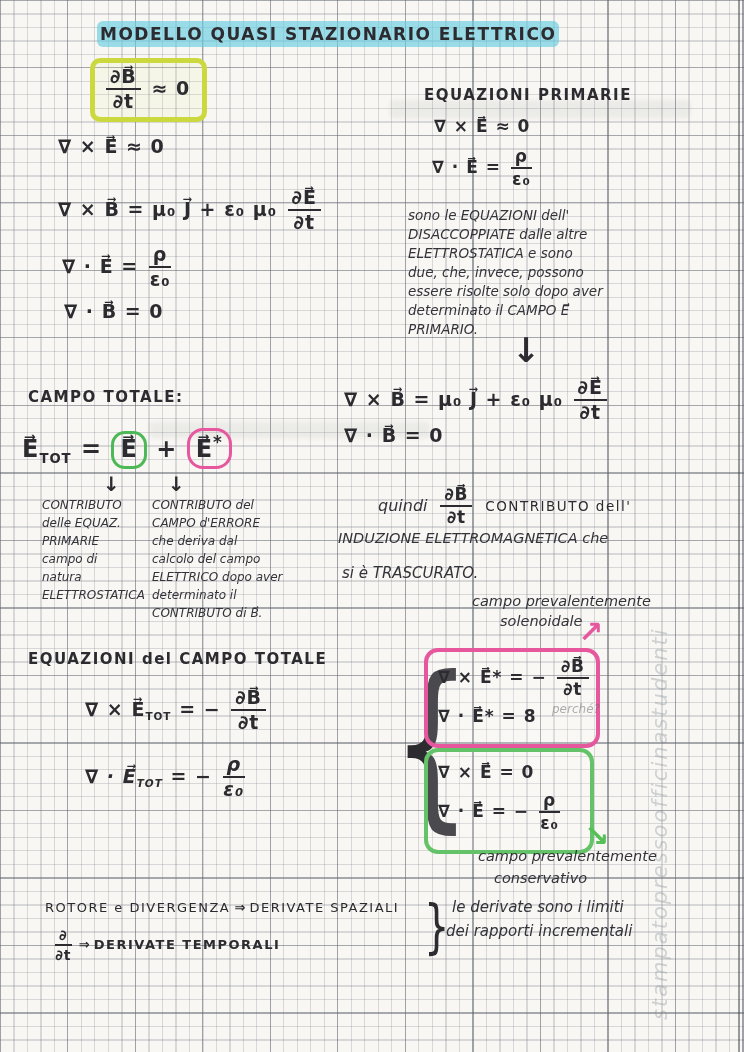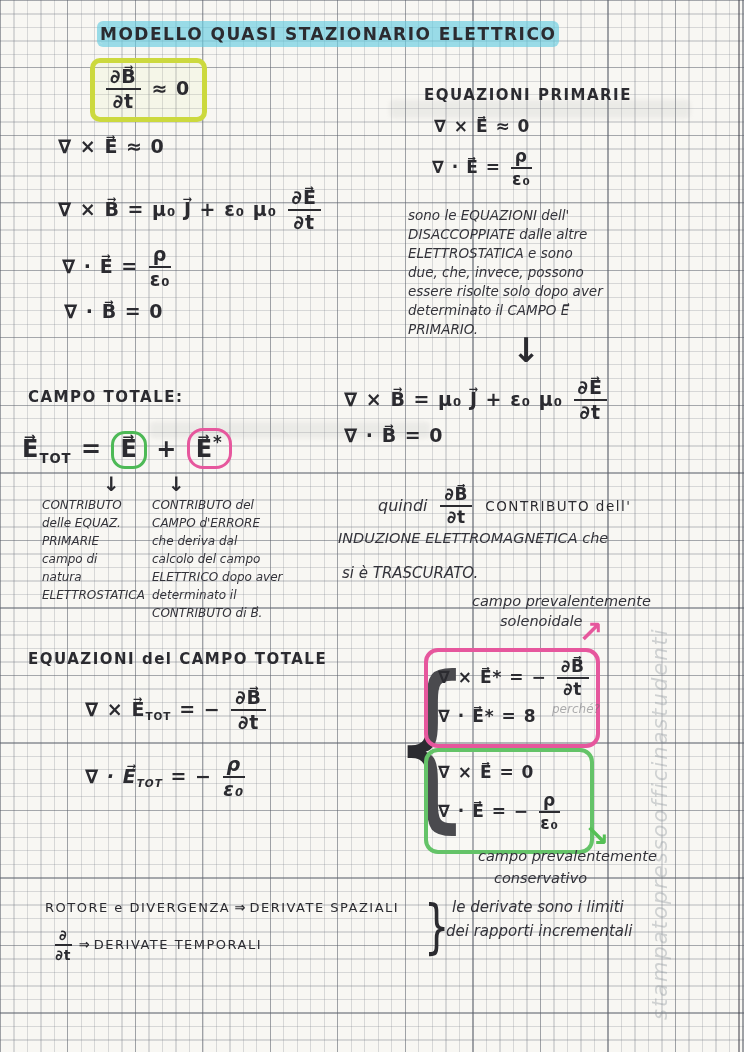--- a/index.html
+++ b/index.html
@@ -213,19 +213,19 @@
     <span class="caps" style="font-weight:normal;">ROTORE e DIVERGENZA</span>
     <span class="arrow">⇒</span>
     <span class="caps" style="font-weight:normal;">DERIVATE SPAZIALI</span>
   </div>
   <div class="abs" style="left:52px;top:928px;font-size:13px;">
     <span class="frac eq" style="font-size:14px;">
       <span class="num">∂</span>
       <span class="den">∂t</span>
     </span>
     <span class="arrow">⇒</span>
-    <span class="caps" style="font-weight:normal;">DERIVATE TEMPORALI</span>
+    <span class="caps" style="font-weight:bold;">DERIVATE TEMPORALI</span>
   </div>
   <div class="abs brace" style="left:424px;top:893px;font-size:40px;transform:scaleY(1.45);transform-origin:top;">}</div>
   <div class="abs script" style="left:452px;top:898px;font-size:15px;">le derivate sono i limiti</div>
   <div class="abs script" style="left:446px;top:922px;font-size:15px;">dei rapporti incrementali</div>
 
 </div>
 
 </body></html>

